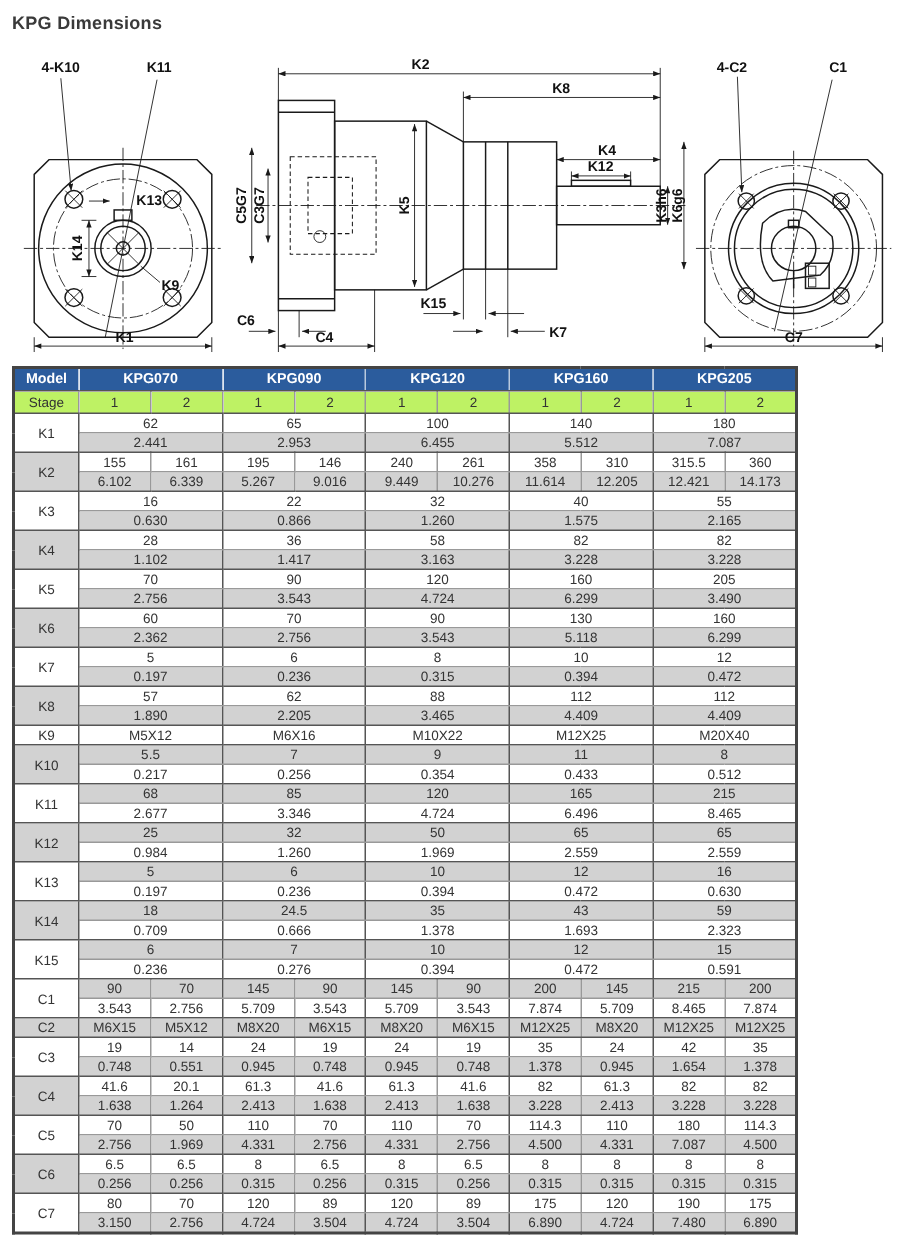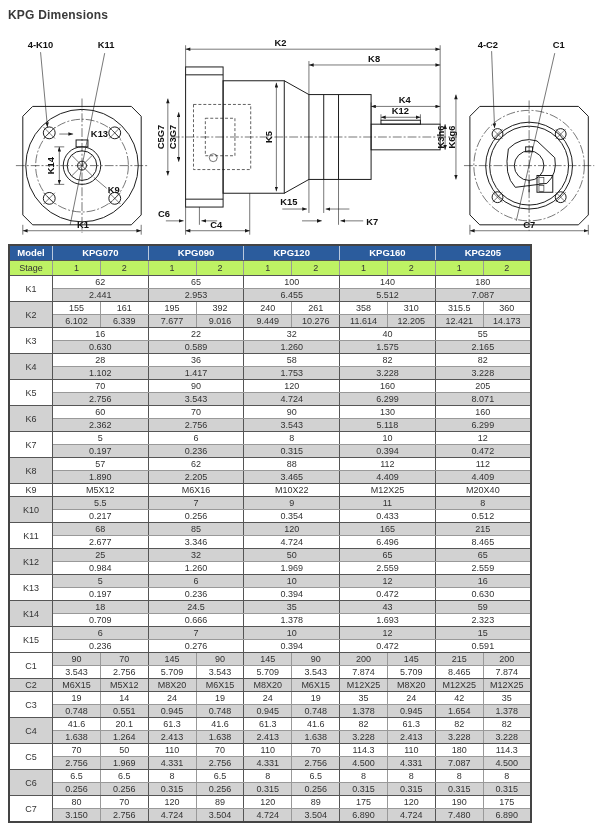--- a/index.html
+++ b/index.html
@@ -260,84 +260,84 @@
           <td colspan="2" class="v me">2.953</td>
           <td colspan="2" class="v me">6.455</td>
           <td colspan="2" class="v me">5.512</td>
           <td colspan="2" class="v me">7.087</td>
         </tr>
         <tr class="w">
           <td class="lbl lg" rowspan="2">K2</td>
           <td class="v">155</td>
           <td class="v me">161</td>
           <td class="v">195</td>
-          <td class="v me">392</td>
+          <td class="v me">146</td>
           <td class="v">240</td>
           <td class="v me">261</td>
           <td class="v">358</td>
           <td class="v me">310</td>
           <td class="v">315.5</td>
           <td class="v me">360</td>
         </tr>
         <tr class="g ge">
           <td class="v">6.102</td>
           <td class="v me">6.339</td>
-          <td class="v">7.677</td>
+          <td class="v">5.267</td>
           <td class="v me">9.016</td>
           <td class="v">9.449</td>
           <td class="v me">10.276</td>
           <td class="v">11.614</td>
           <td class="v me">12.205</td>
           <td class="v">12.421</td>
           <td class="v me">14.173</td>
         </tr>
         <tr class="w">
           <td class="lbl lw" rowspan="2">K3</td>
           <td colspan="2" class="v me">16</td>
           <td colspan="2" class="v me">22</td>
           <td colspan="2" class="v me">32</td>
           <td colspan="2" class="v me">40</td>
           <td colspan="2" class="v me">55</td>
         </tr>
         <tr class="g ge">
           <td colspan="2" class="v me">0.630</td>
-          <td colspan="2" class="v me">0.589</td>
+          <td colspan="2" class="v me">0.866</td>
           <td colspan="2" class="v me">1.260</td>
           <td colspan="2" class="v me">1.575</td>
           <td colspan="2" class="v me">2.165</td>
         </tr>
         <tr class="w">
           <td class="lbl lg" rowspan="2">K4</td>
           <td colspan="2" class="v me">28</td>
           <td colspan="2" class="v me">36</td>
           <td colspan="2" class="v me">58</td>
           <td colspan="2" class="v me">82</td>
           <td colspan="2" class="v me">82</td>
         </tr>
         <tr class="g ge">
           <td colspan="2" class="v me">1.102</td>
           <td colspan="2" class="v me">1.417</td>
-          <td colspan="2" class="v me">1.753</td>
+          <td colspan="2" class="v me">3.163</td>
           <td colspan="2" class="v me">3.228</td>
           <td colspan="2" class="v me">3.228</td>
         </tr>
         <tr class="w">
           <td class="lbl lw" rowspan="2">K5</td>
           <td colspan="2" class="v me">70</td>
           <td colspan="2" class="v me">90</td>
           <td colspan="2" class="v me">120</td>
           <td colspan="2" class="v me">160</td>
           <td colspan="2" class="v me">205</td>
         </tr>
         <tr class="g ge">
           <td colspan="2" class="v me">2.756</td>
           <td colspan="2" class="v me">3.543</td>
           <td colspan="2" class="v me">4.724</td>
           <td colspan="2" class="v me">6.299</td>
-          <td colspan="2" class="v me">8.071</td>
+          <td colspan="2" class="v me">3.490</td>
         </tr>
         <tr class="w">
           <td class="lbl lg" rowspan="2">K6</td>
           <td colspan="2" class="v me">60</td>
           <td colspan="2" class="v me">70</td>
           <td colspan="2" class="v me">90</td>
           <td colspan="2" class="v me">130</td>
           <td colspan="2" class="v me">160</td>
         </tr>
         <tr class="g ge">

